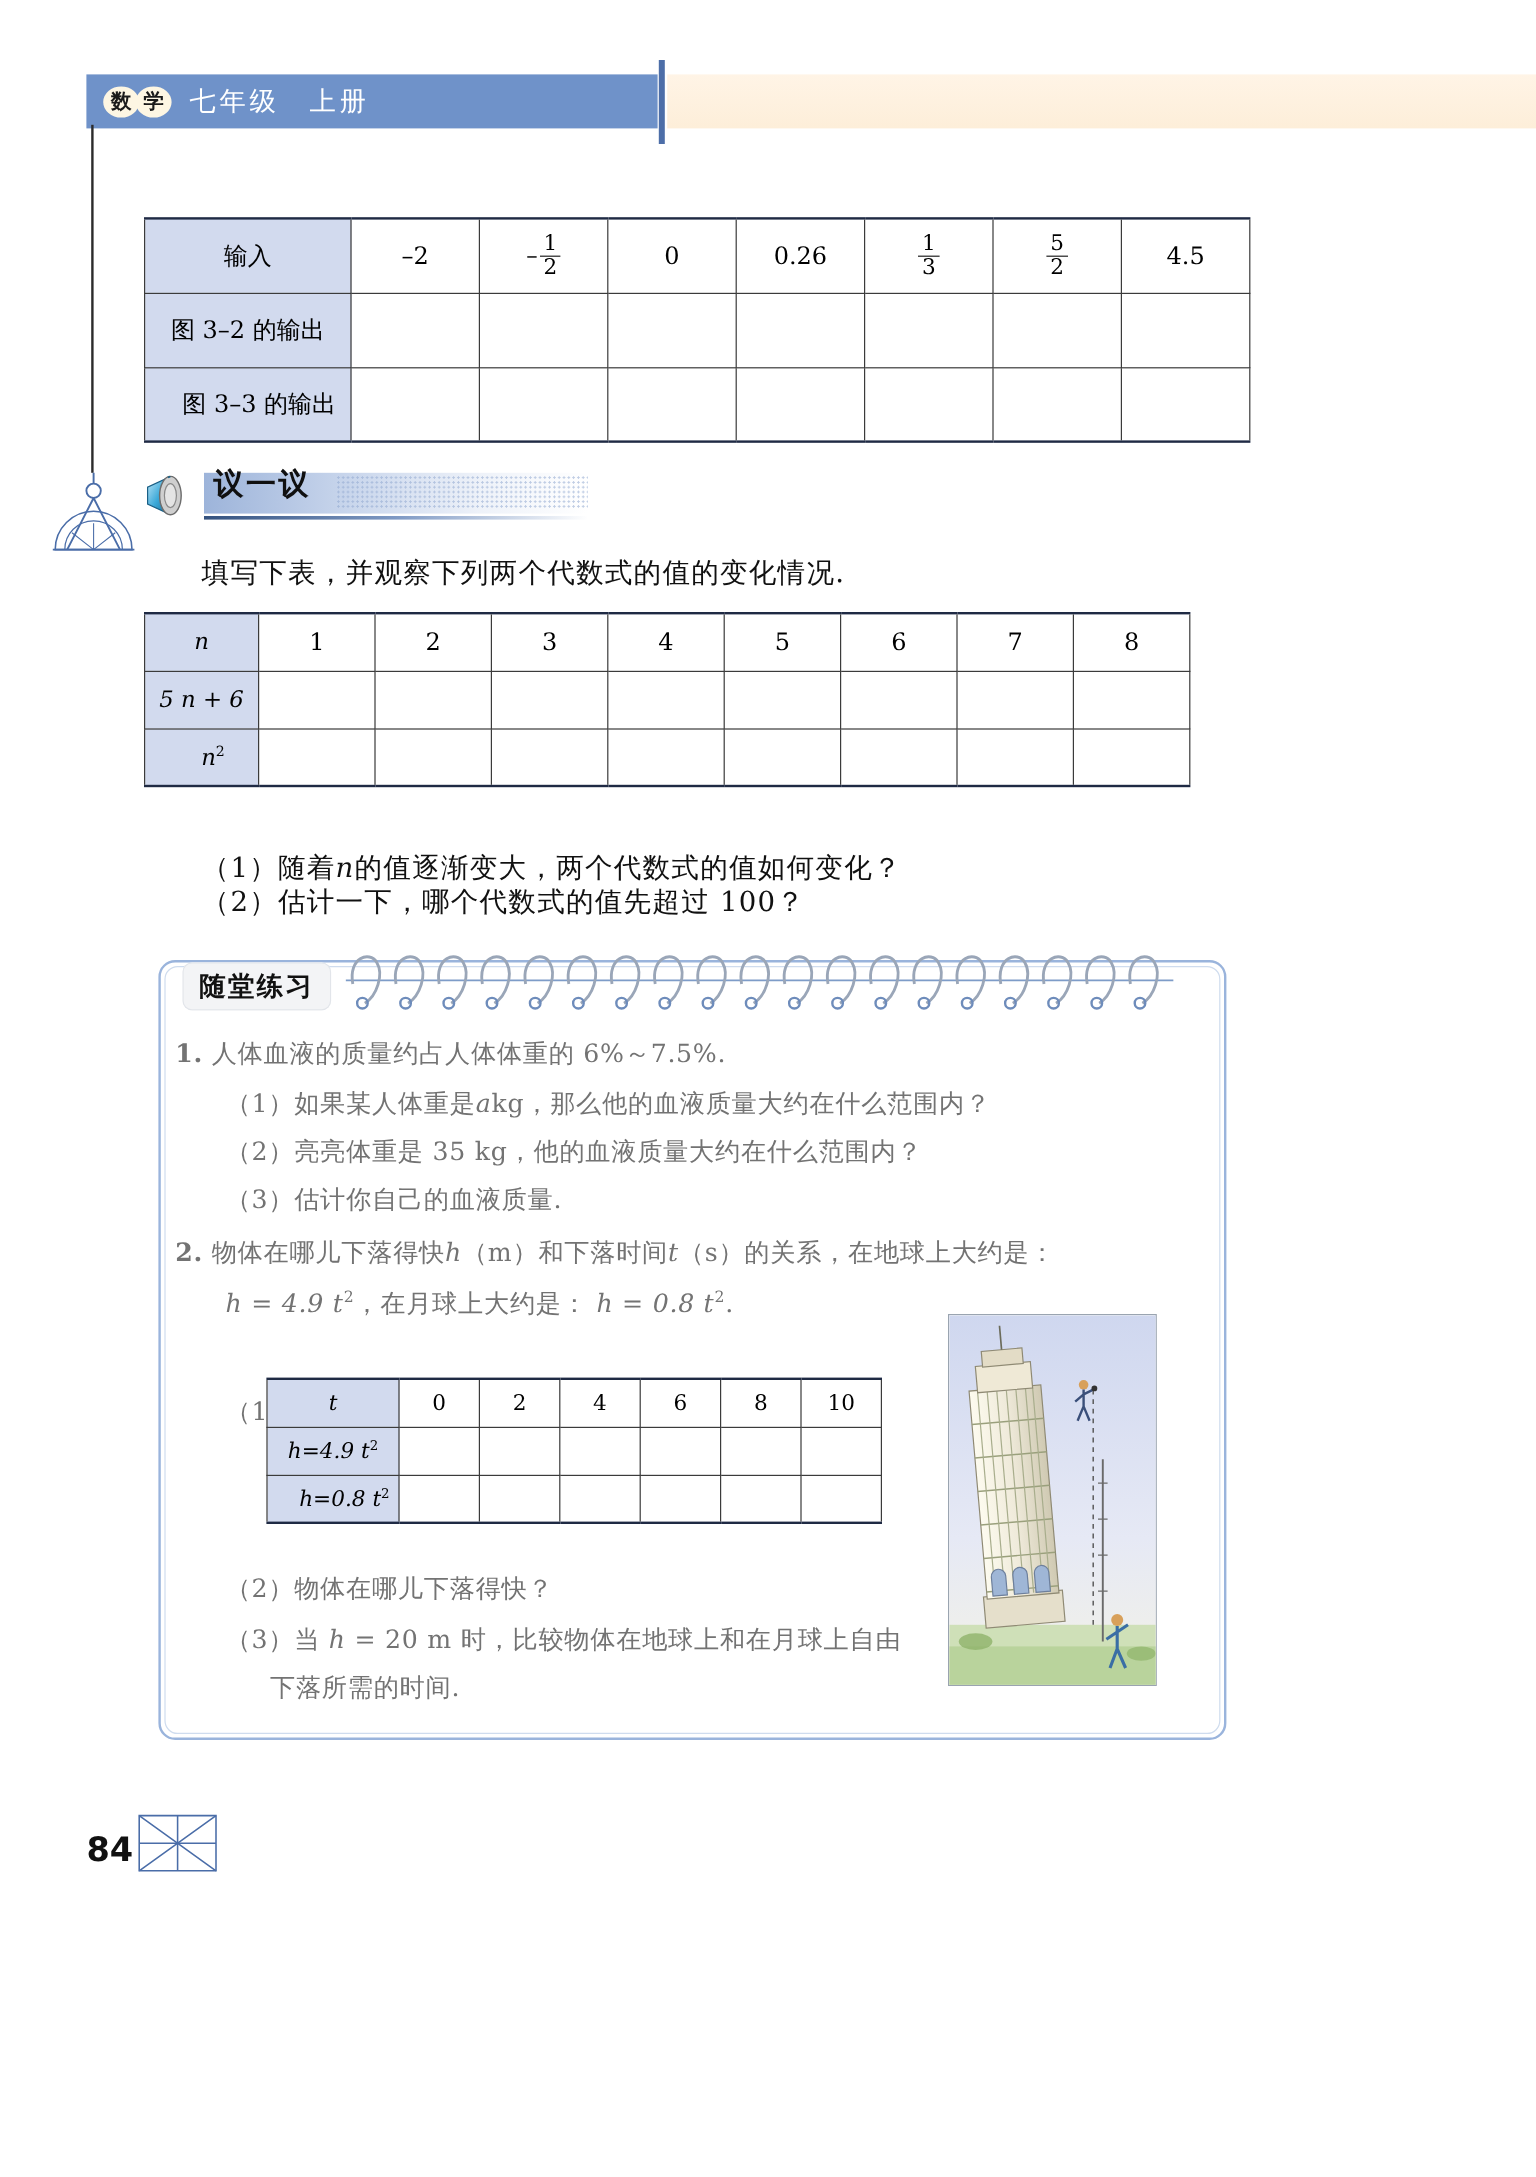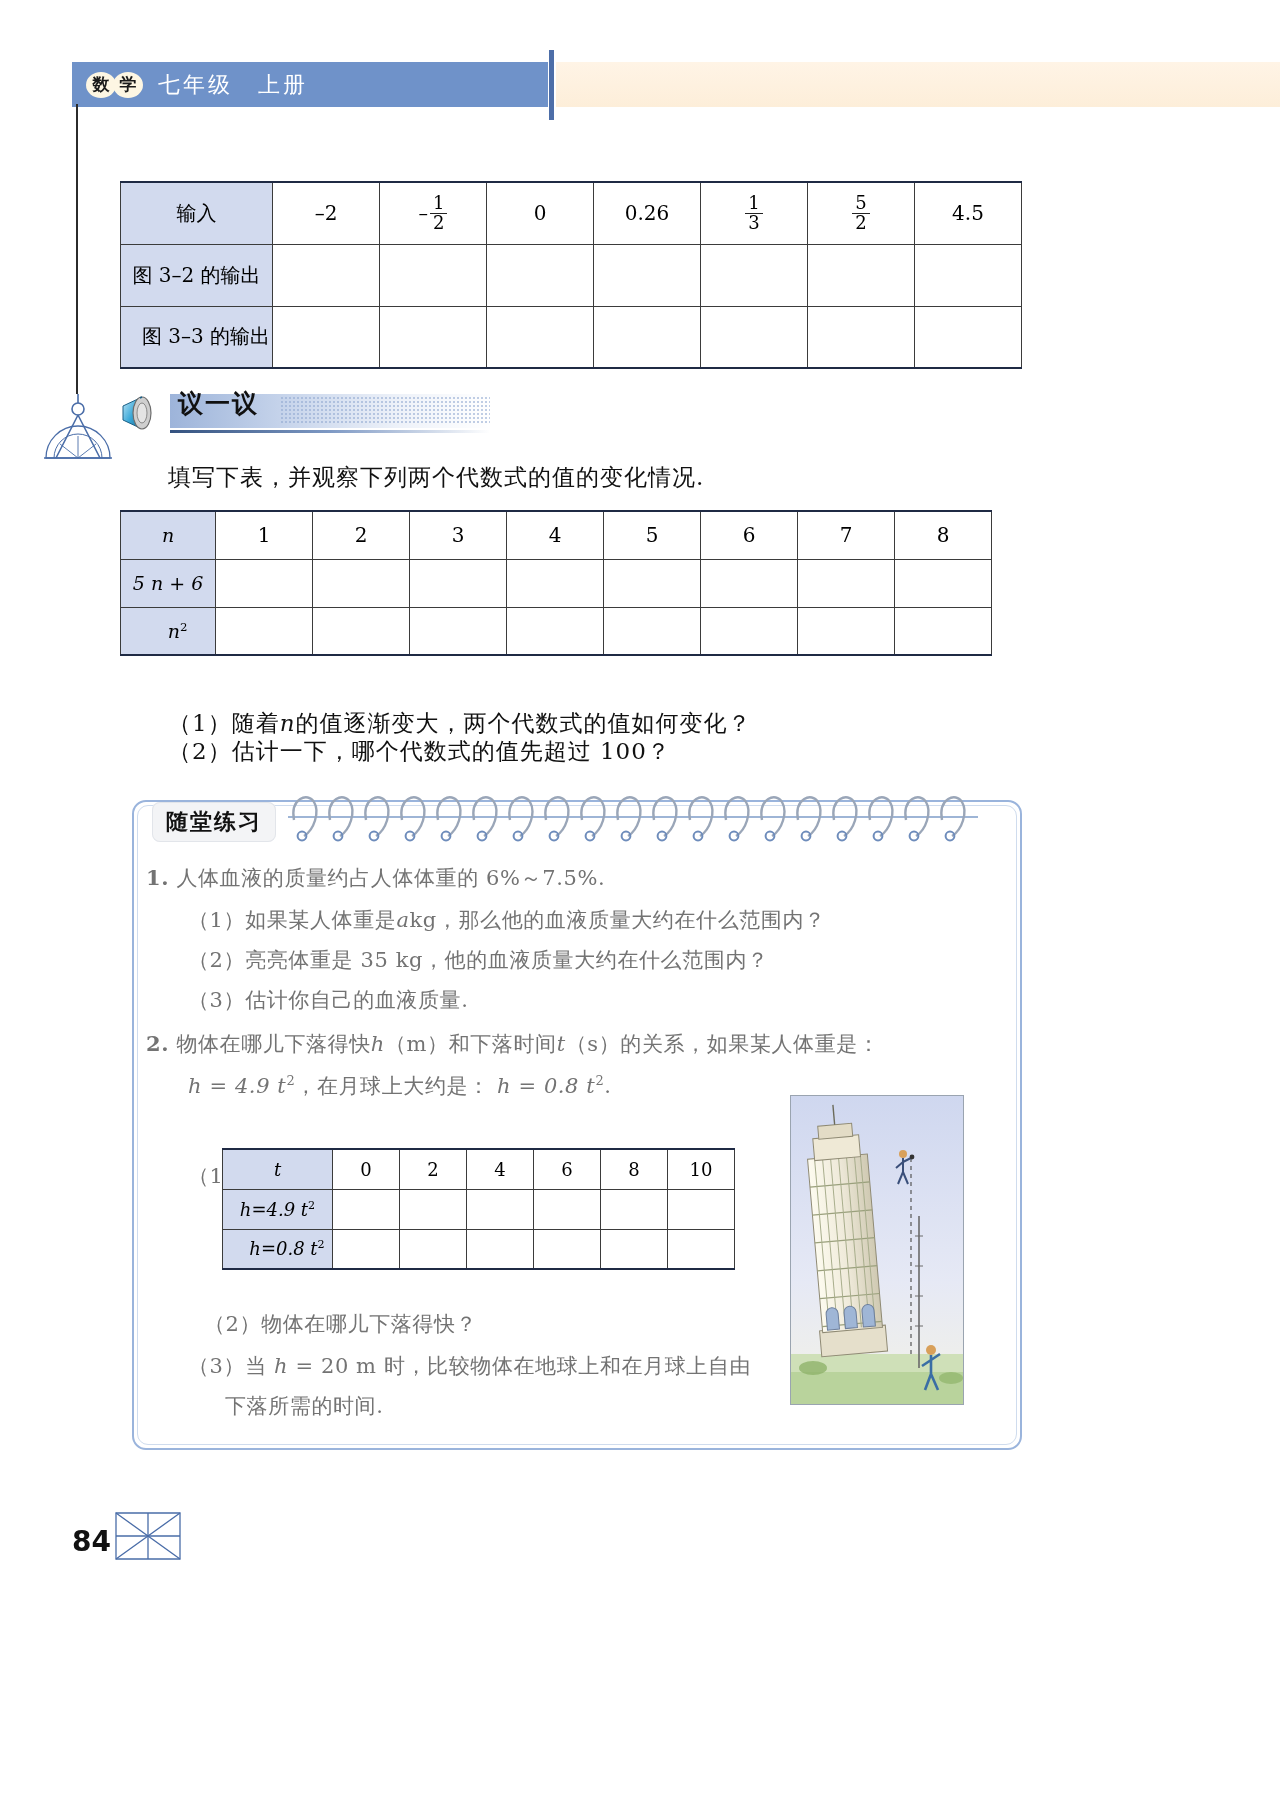--- a/index.html
+++ b/index.html
@@ -66,21 +66,21 @@
   }
   table.tbl td.hdr{
     background:#d2daee;
   }
   table.tbl tr.topline td{ border-top:2px solid #1f2a44; }
   table.tbl tr.botline td{ border-bottom:2px solid #1f2a44;padding-left:20px; }
 
   
   .table1-wrap{ position:absolute; left:120px; top:181px; }
   #table1 td{ height:62px; }
-  #table1 td.hdr{ width:152px; font-size:20px; }
+  #table1 td.hdr{ width:172px; font-size:20px; }
   #table1 td.val{ width:107px; font-size:20px; }
 
   
   .frac{ display:inline-block; vertical-align:middle; text-align:center; line-height:1.05; font-size:18px;}
   .frac .num{ display:block; border-bottom:1.3px solid #222; padding:0 3px;}
   .frac .den{ display:block; padding:0 3px;}
   .signed-frac{ display:inline-flex; align-items:center; justify-content:center; }
   .signed-frac .sign{ margin-right:2px; font-size:19px;}
 
   
@@ -160,21 +160,21 @@
   }
   .ex-num{ font-weight:bold; font-family:"DejaVu Serif","Liberation Serif",serif; }
 
   .e1{ left:146px; top:864px; }
   .e1a{ left:188px; top:906px; }
   .e1b{ left:188px; top:946px; }
   .e1c{ left:188px; top:986px; }
   .e2{ left:146px; top:1030px; }
   .e2f{ left:188px; top:1072px; }
   .e2a{ left:188px; top:1114px;margin-top:48px; }
-  .e2b{ left:204px; top:1310px;text-align:right; }
+  .e2b{ left:188px; top:1310px;text-align:right; }
   .e2c{ left:188px; top:1352px; }
   .e2c2{ left:225px; top:1392px; }
 
   
   .table3-wrap{ position:absolute; left:222px; top:1148px; }
   #table3 td{ height:40px; }
   #table3 td.hdr{ width:110px; font-size:18px; }
   #table3 td.val{ width:67px; font-size:18px; }
 
   
@@ -397,21 +397,21 @@
     <span>人体血液的质量约占人体体重的 6%～7.5%.</span>
   </div>
   <div class="ex e1a">
     <span>（1）如果某人体重是</span><em class="math">a</em><span>kg，那么他的血液质量大约在什么范围内？</span>
   </div>
   <div class="ex e1b">（2）亮亮体重是 35 kg，他的血液质量大约在什么范围内？</div>
   <div class="ex e1c">（3）估计你自己的血液质量.</div>
 
   <div class="ex e2">
     <span class="ex-num">2.</span>
-    <span>物体在哪儿下落得快</span><em class="math">h</em><span>（m）和下落时间</span><em class="math">t</em><span>（s）的关系，如果某人体重是：</span>
+    <span>物体在哪儿下落得快</span><em class="math">h</em><span>（m）和下落时间</span><em class="math">t</em><span>（s）的关系，在地球上大约是：</span>
   </div>
   <div class="ex e2f">
     <em class="math">h</em>
     <span>=</span>
     <em class="math">4.9 t</em><sup class="exp">2</sup><span>，在月球上大约是：</span>
     <em class="math">h</em>
     <span>=</span>
     <em class="math">0.8 t</em><sup class="exp">2</sup><span>.</span>
   </div>
   <div class="ex e2a">（1）填写下表：</div>

